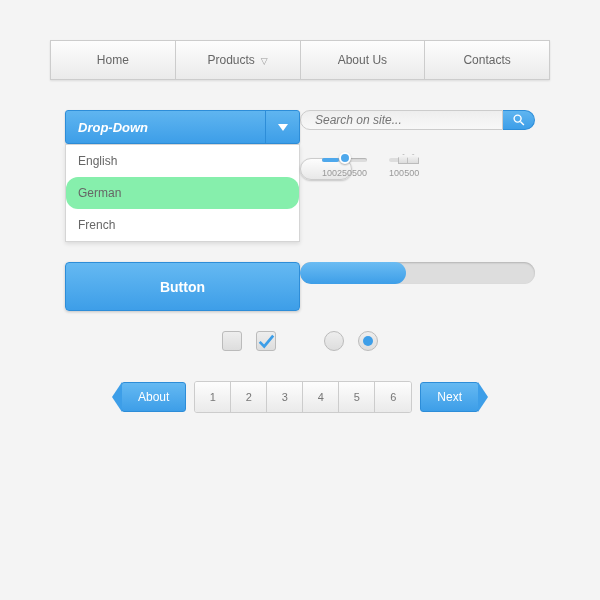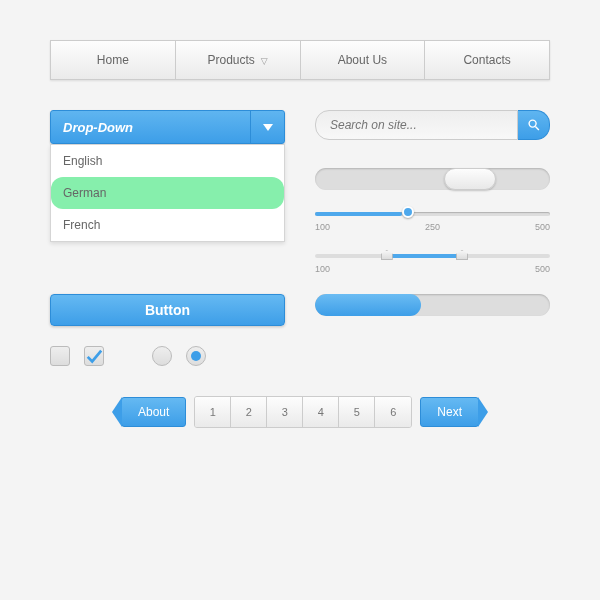--- a/index.html
+++ b/index.html
@@ -3,55 +3,55 @@
 <meta charset="utf-8">
 <style>
 * { box-sizing: border-box; margin: 0; padding: 0; font-family: Arial, sans-serif; }
 body { background: #f4f4f4; width: 600px; height: 600px; padding: 40px 50px; }
 
 .nav { display: flex; border: 1px solid #ccc; border-radius: 0; margin-bottom: 30px; box-shadow: 0 1px 2px rgba(0,0,0,0.1); }
 .nav-item { flex: 1; padding: 12px 8px; text-align: center; background: linear-gradient(#fdfdfd, #eaeaea); border-right: 1px solid #ccc; font-size: 12px; color: #666; cursor: pointer; position: relative; }
 .nav-item:last-child { border-right: none; }
 .nav-item .chev { margin-left: 6px; font-size: 9px; color: #999; }
 
-.row { display: flex; justify-content: space-between; margin-bottom: 20px; }
+.row { display: flex; justify-content: center; margin-bottom: 20px; }
 .col { width: 47%; }
 
 .dropdown { position: relative; }
 .dd-btn { display: flex; background: linear-gradient(#5fb5f0, #3d9ee8); border: 1px solid #2d8dd8; border-radius: 3px; height: 34px; box-shadow: 0 1px 2px rgba(0,0,0,0.2); cursor: pointer; }
 .dd-label { flex: 1; color: #fff; font-weight: bold; font-size: 13px; padding: 9px 12px; font-style: italic; }
 .dd-arrow { width: 34px; border-left: 1px solid #2d8dd8; display: flex; align-items: center; justify-content: center; color: #fff; }
 .dd-arrow svg { width: 10px; height: 10px; fill: #fff; }
 .dd-menu { background: #fff; border: 1px solid #d5d5d5; box-shadow: 0 2px 4px rgba(0,0,0,0.1); }
 .dd-item { padding: 9px 12px; font-size: 12px; color: #666; cursor: pointer; border-radius: 12px; }
 .dd-item.sel { background: #86efac; }
 
-.search { display: flex; height: 30px; }
+.search { display: flex; height: 20px; }
 .search-input { flex: 1; border: 1px solid #ccc; border-radius: 14px 0 0 14px; padding: 0 14px; font-size: 12px; font-style: italic; color: #888; background: linear-gradient(#eee, #f8f8f8); outline: none; }
 .search-btn { width: 32px; background: linear-gradient(#5fb5f0, #3d9ee8); border: 1px solid #2d8dd8; border-left: none; border-radius: 0 14px 14px 0; cursor: pointer; display: flex; align-items: center; justify-content: center; }
 .search-btn svg { width: 14px; height: 14px; stroke: #fff; fill: none; stroke-width: 2; }
 
-.right-stack { display: flex; flex-direction: column; gap: 22px; }
+.right-stack { display: flex; flex-direction: row; gap: 22px; }
 
 .toggle { height: 22px; background: #ddd; border-radius: 11px; position: relative; box-shadow: inset 0 1px 2px rgba(0,0,0,0.2); }
 .toggle-knob { position: absolute; width: 52px; height: 22px; background: linear-gradient(#fdfdfd, #e8e8e8); border: 1px solid #ccc; border-radius: 11px; left: 55%; box-shadow: 0 1px 2px rgba(0,0,0,0.2); cursor: pointer; }
 
 .slider { position: relative; }
 .slider-track { height: 4px; background: #ddd; border-radius: 2px; box-shadow: inset 0 1px 1px rgba(0,0,0,0.2); }
 .slider-fill { height: 4px; background: #4ea8ec; border-radius: 2px; position: absolute; top: 0; }
 .slider-knob { position: absolute; width: 12px; height: 12px; background: #4ea8ec; border: 2px solid #fff; border-radius: 50%; top: -6px; box-shadow: 0 1px 2px rgba(0,0,0,0.3); cursor: pointer; }
 .slider-labels { display: flex; justify-content: space-between; font-size: 9px; color: #999; margin-top: 6px; }
 
 .range { position: relative; }
 .range-track { height: 4px; background: #ddd; border-radius: 2px; }
 .range-fill { height: 4px; background: #4ea8ec; position: absolute; top: 0; }
 .range-knob { position: absolute; width: 12px; height: 10px; background: linear-gradient(#f5f5f5, #ddd); border: 1px solid #bbb; top: -4px; cursor: pointer; clip-path: polygon(50% 0, 100% 40%, 100% 100%, 0 100%, 0 40%); }
 .range-labels { display: flex; justify-content: space-between; font-size: 9px; color: #999; margin-top: 6px; }
 
-.btn-main { width: 100%; height: 32px; background: linear-gradient(#65b9f2, #3d9ee8); border: 1px solid #2d8dd8; border-radius: 4px; color: #fff; font-weight: bold; font-size: 14px; cursor: pointer; box-shadow: 0 1px 3px rgba(0,0,0,0.2); }
+.btn-main { width: 100%; height: 49px; background: linear-gradient(#65b9f2, #3d9ee8); border: 1px solid #2d8dd8; border-radius: 4px; color: #fff; font-weight: bold; font-size: 14px; cursor: pointer; box-shadow: 0 1px 3px rgba(0,0,0,0.2); }
 
 .progress { height: 22px; background: #ddd; border-radius: 11px; position: relative; box-shadow: inset 0 1px 2px rgba(0,0,0,0.2); overflow: hidden; }
 .progress-fill { height: 100%; width: 45%; background: linear-gradient(#6bbcf3, #3d9ee8); border-radius: 11px; }
 
 .checks { display: flex; gap: 14px; align-items: center; }
 .checkbox { width: 20px; height: 20px; background: linear-gradient(#eee, #ddd); border: 1px solid #bbb; border-radius: 3px; cursor: pointer; display: flex; align-items: center; justify-content: center; }
 .checkbox.checked svg { width: 18px; height: 18px; stroke: #3d9ee8; stroke-width: 3; fill: none; }
 .radio { width: 20px; height: 20px; background: linear-gradient(#eee, #ddd); border: 1px solid #bbb; border-radius: 50%; cursor: pointer; display: flex; align-items: center; justify-content: center; }
 .radio.checked::after { content: ''; width: 10px; height: 10px; background: #3d9ee8; border-radius: 50%; }
 

